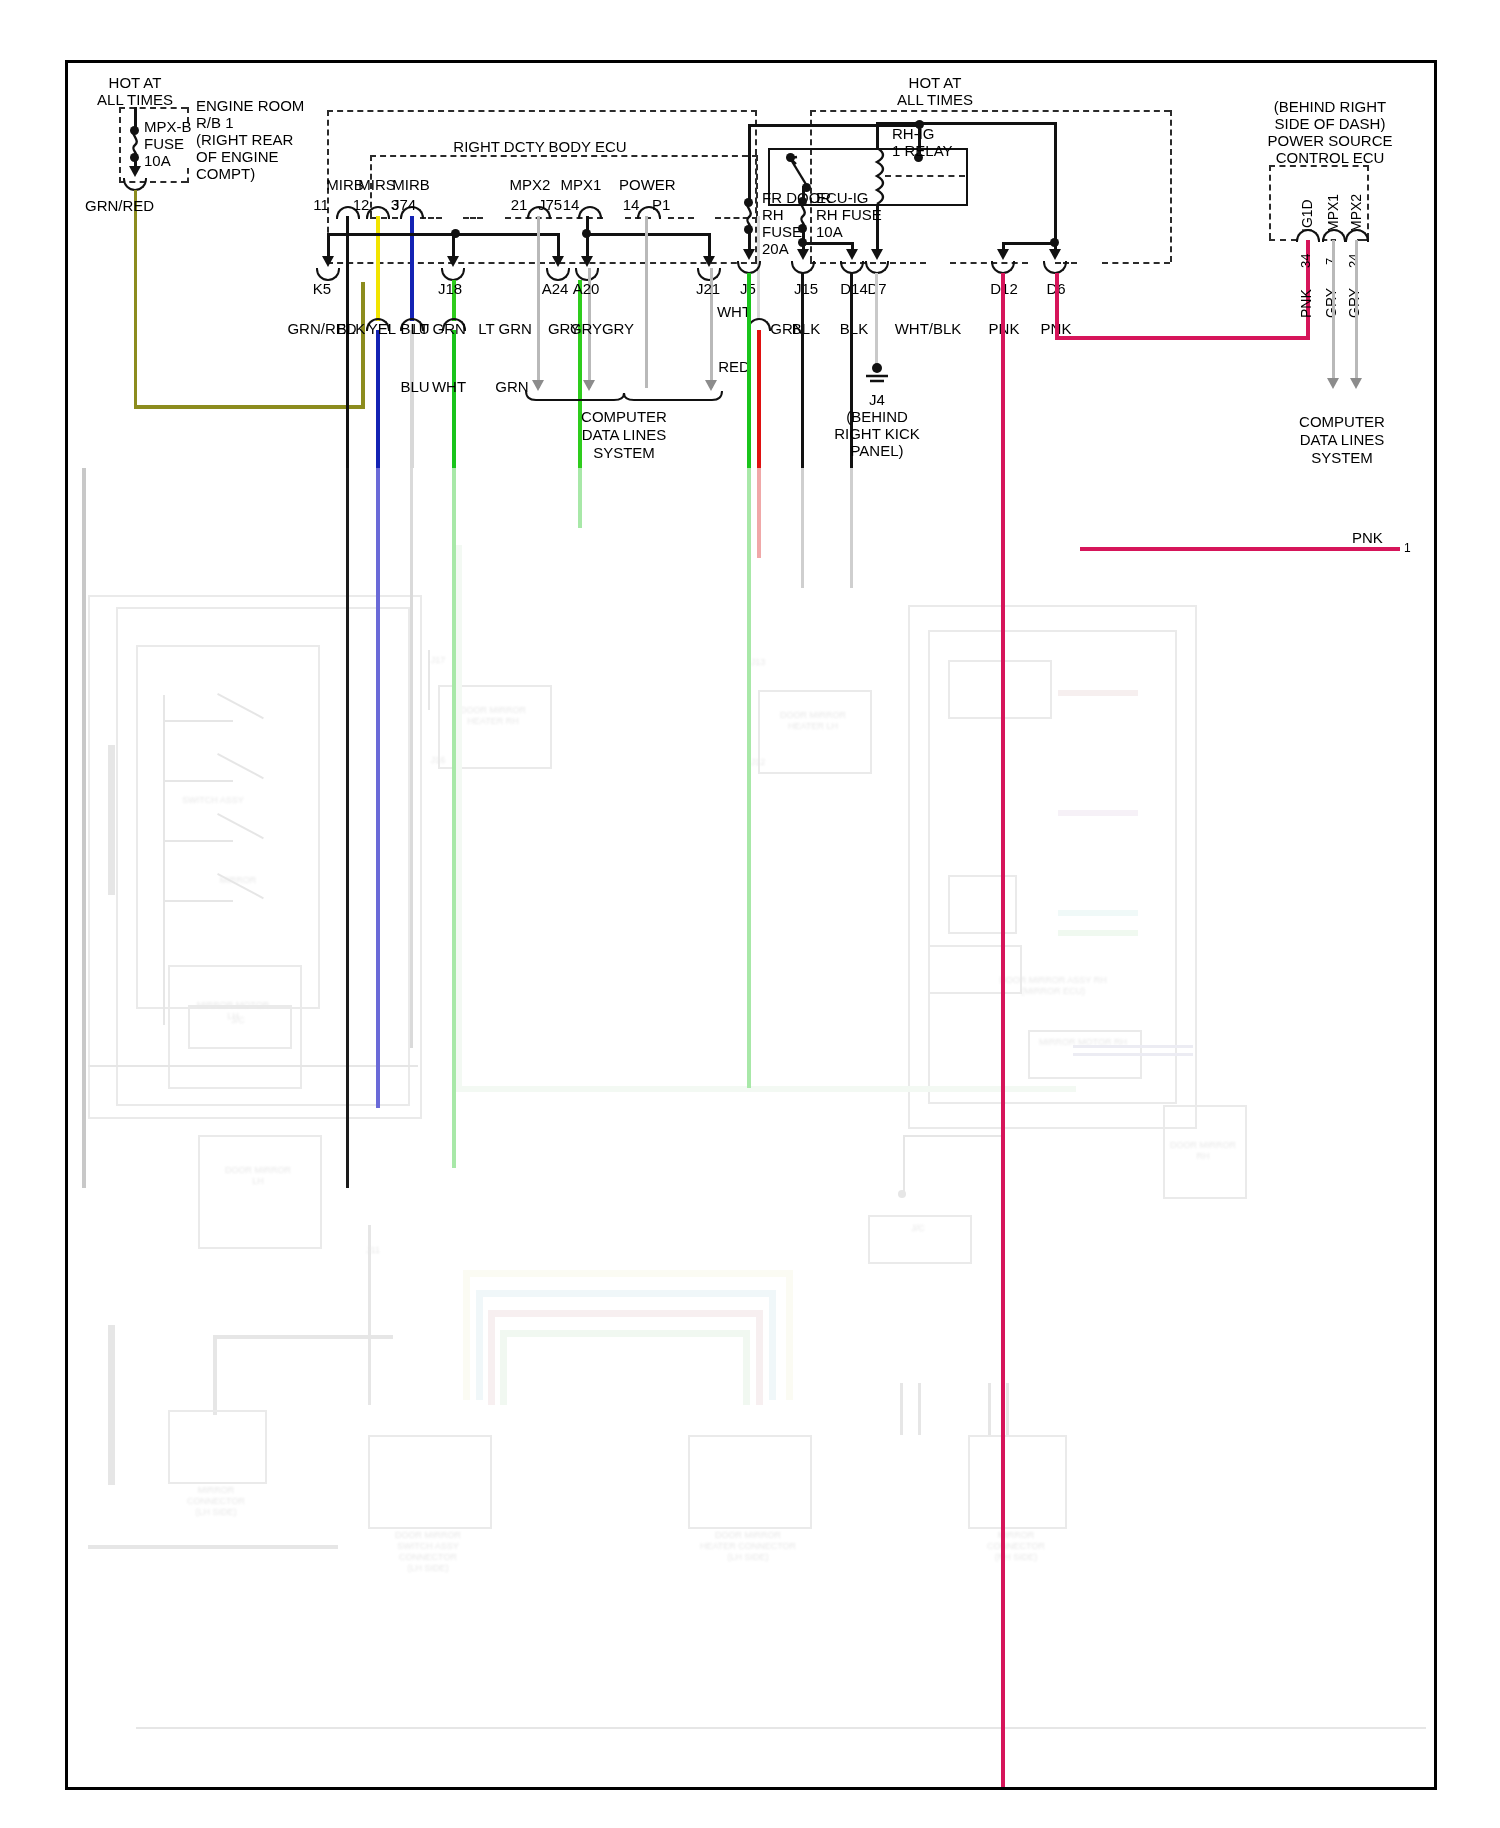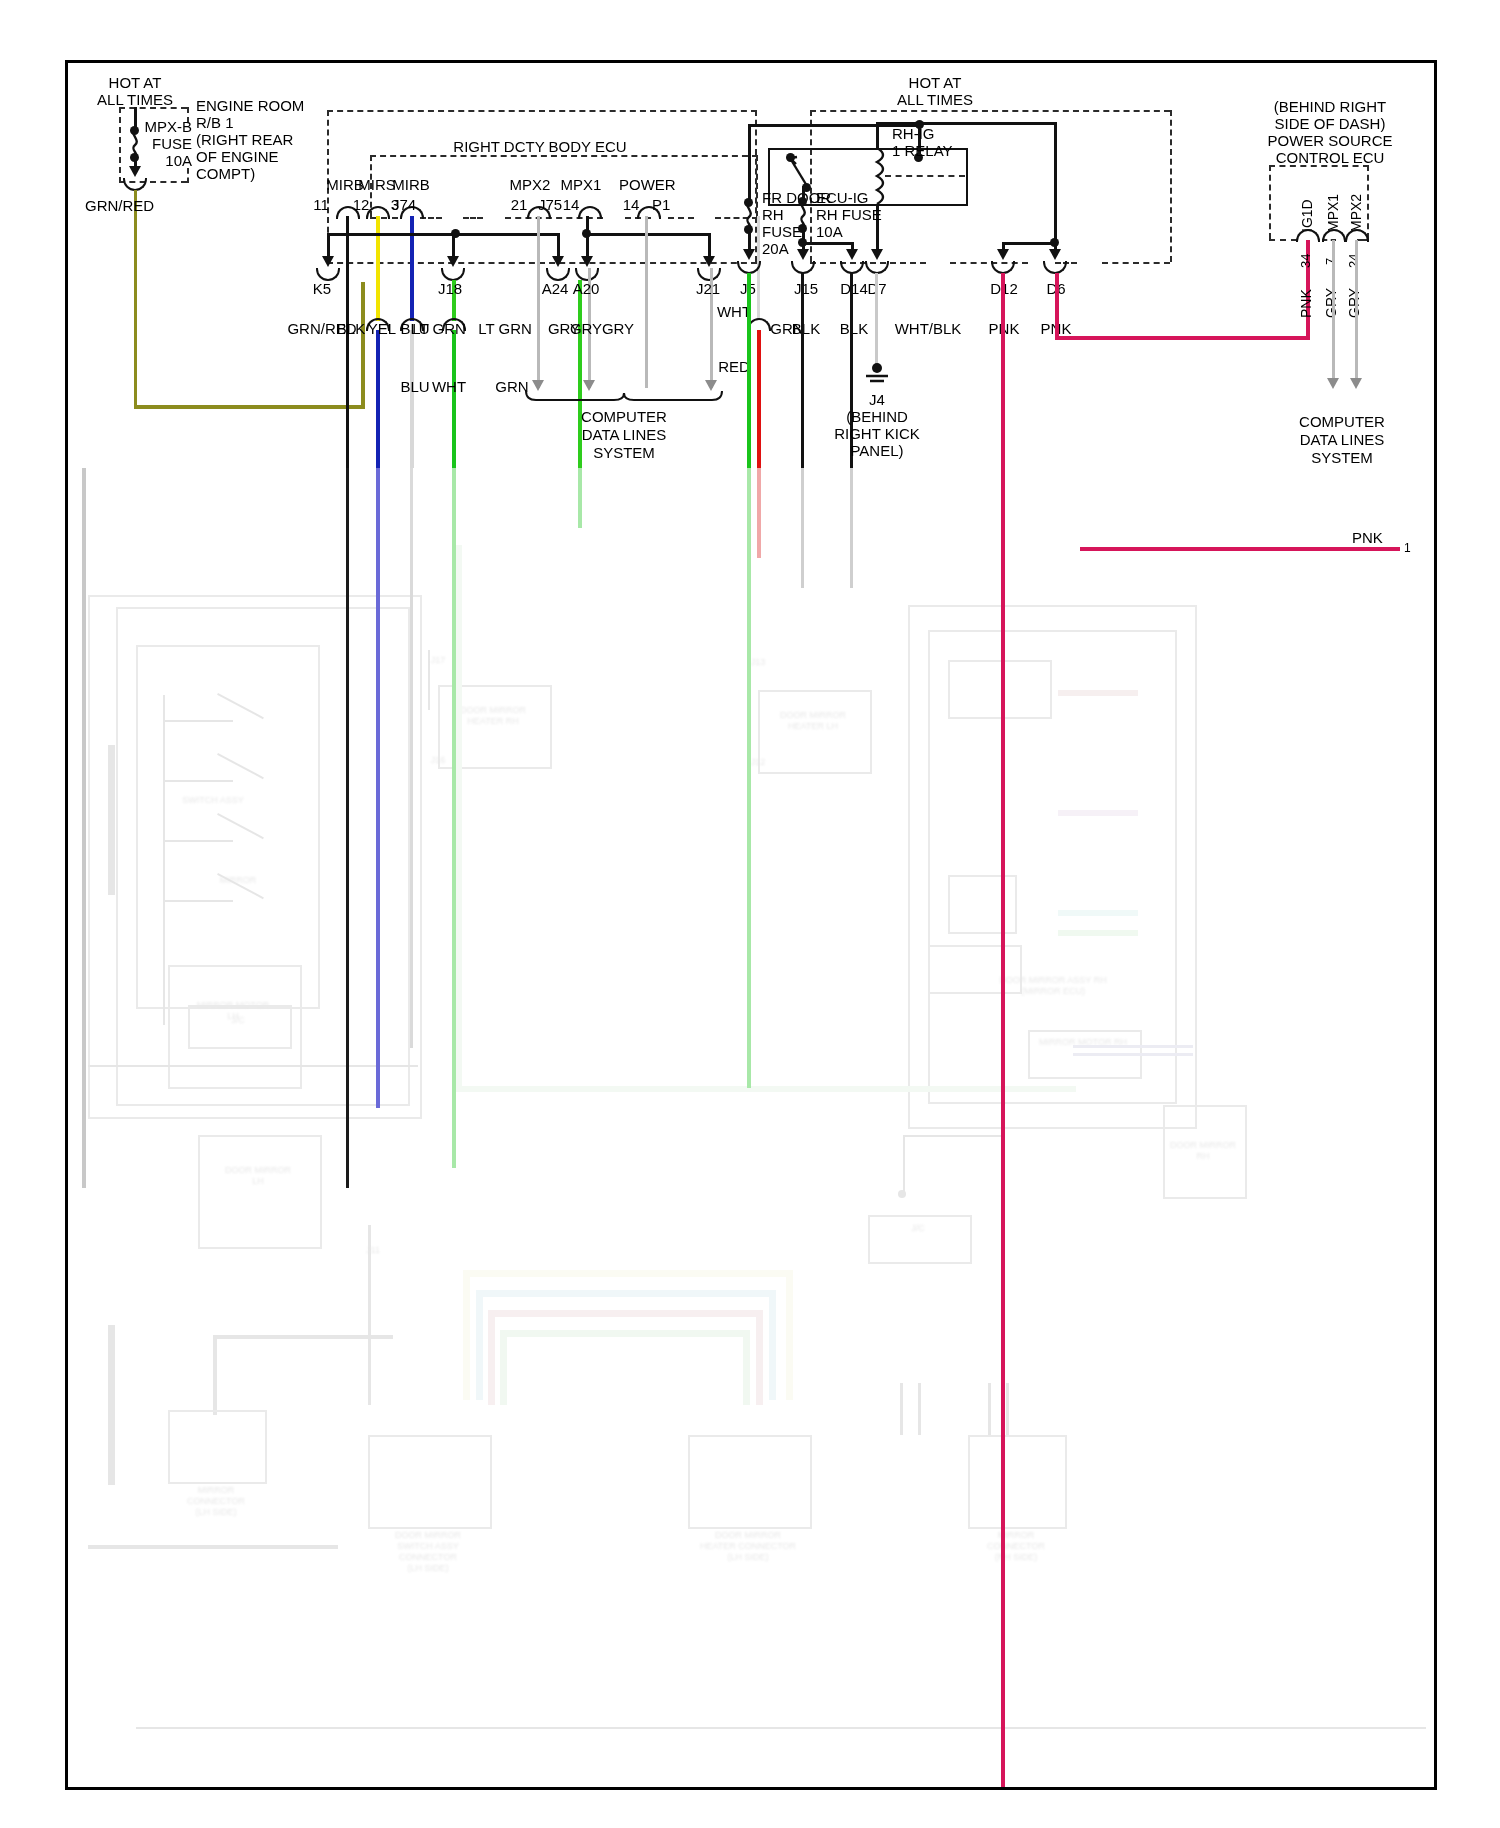--- a/index.html
+++ b/index.html
@@ -164,21 +164,21 @@
   <div class="fuse" style="left:128px;top:129px;">
     <svg width="14" height="30" viewBox="0 0 14 30">
       <path d="M7 0 C1 5, 13 11, 7 16 C1 21, 13 25, 7 30" stroke="#111" stroke-width="2.4" fill="none"></path>
     </svg>
   </div>
   <div class="dot" style="left:130px;top:153px;"></div>
   <div class="v" style="left:134px;top:158px;height:14px;"></div>
   <div class="arrowd" style="left:129px;top:166px;"></div>
   <div class="cup" style="left:123px;top:178px;"></div>
 
-  <div class="lbl" style="left: 132px; top: 118px; width: 60px; white-space: pre-line; text-align: right;">MPX-B
+  <div class="lbl" style="left: 144px; top: 118px; width: 60px; white-space: pre-line;">MPX-B
 FUSE
 10A</div>
   <div class="lbl" style="left: 196px; top: 97px; width: 110px; white-space: pre-line;">ENGINE ROOM
 R/B 1
 (RIGHT REAR
 OF ENGINE
 COMPT)</div>
 
   <div class="v" style="left:134px;top:190px;height:218px;background:#8c8c1e;"></div>
   <div class="lbl" style="left:85px;top:197px;">GRN/RED</div>

